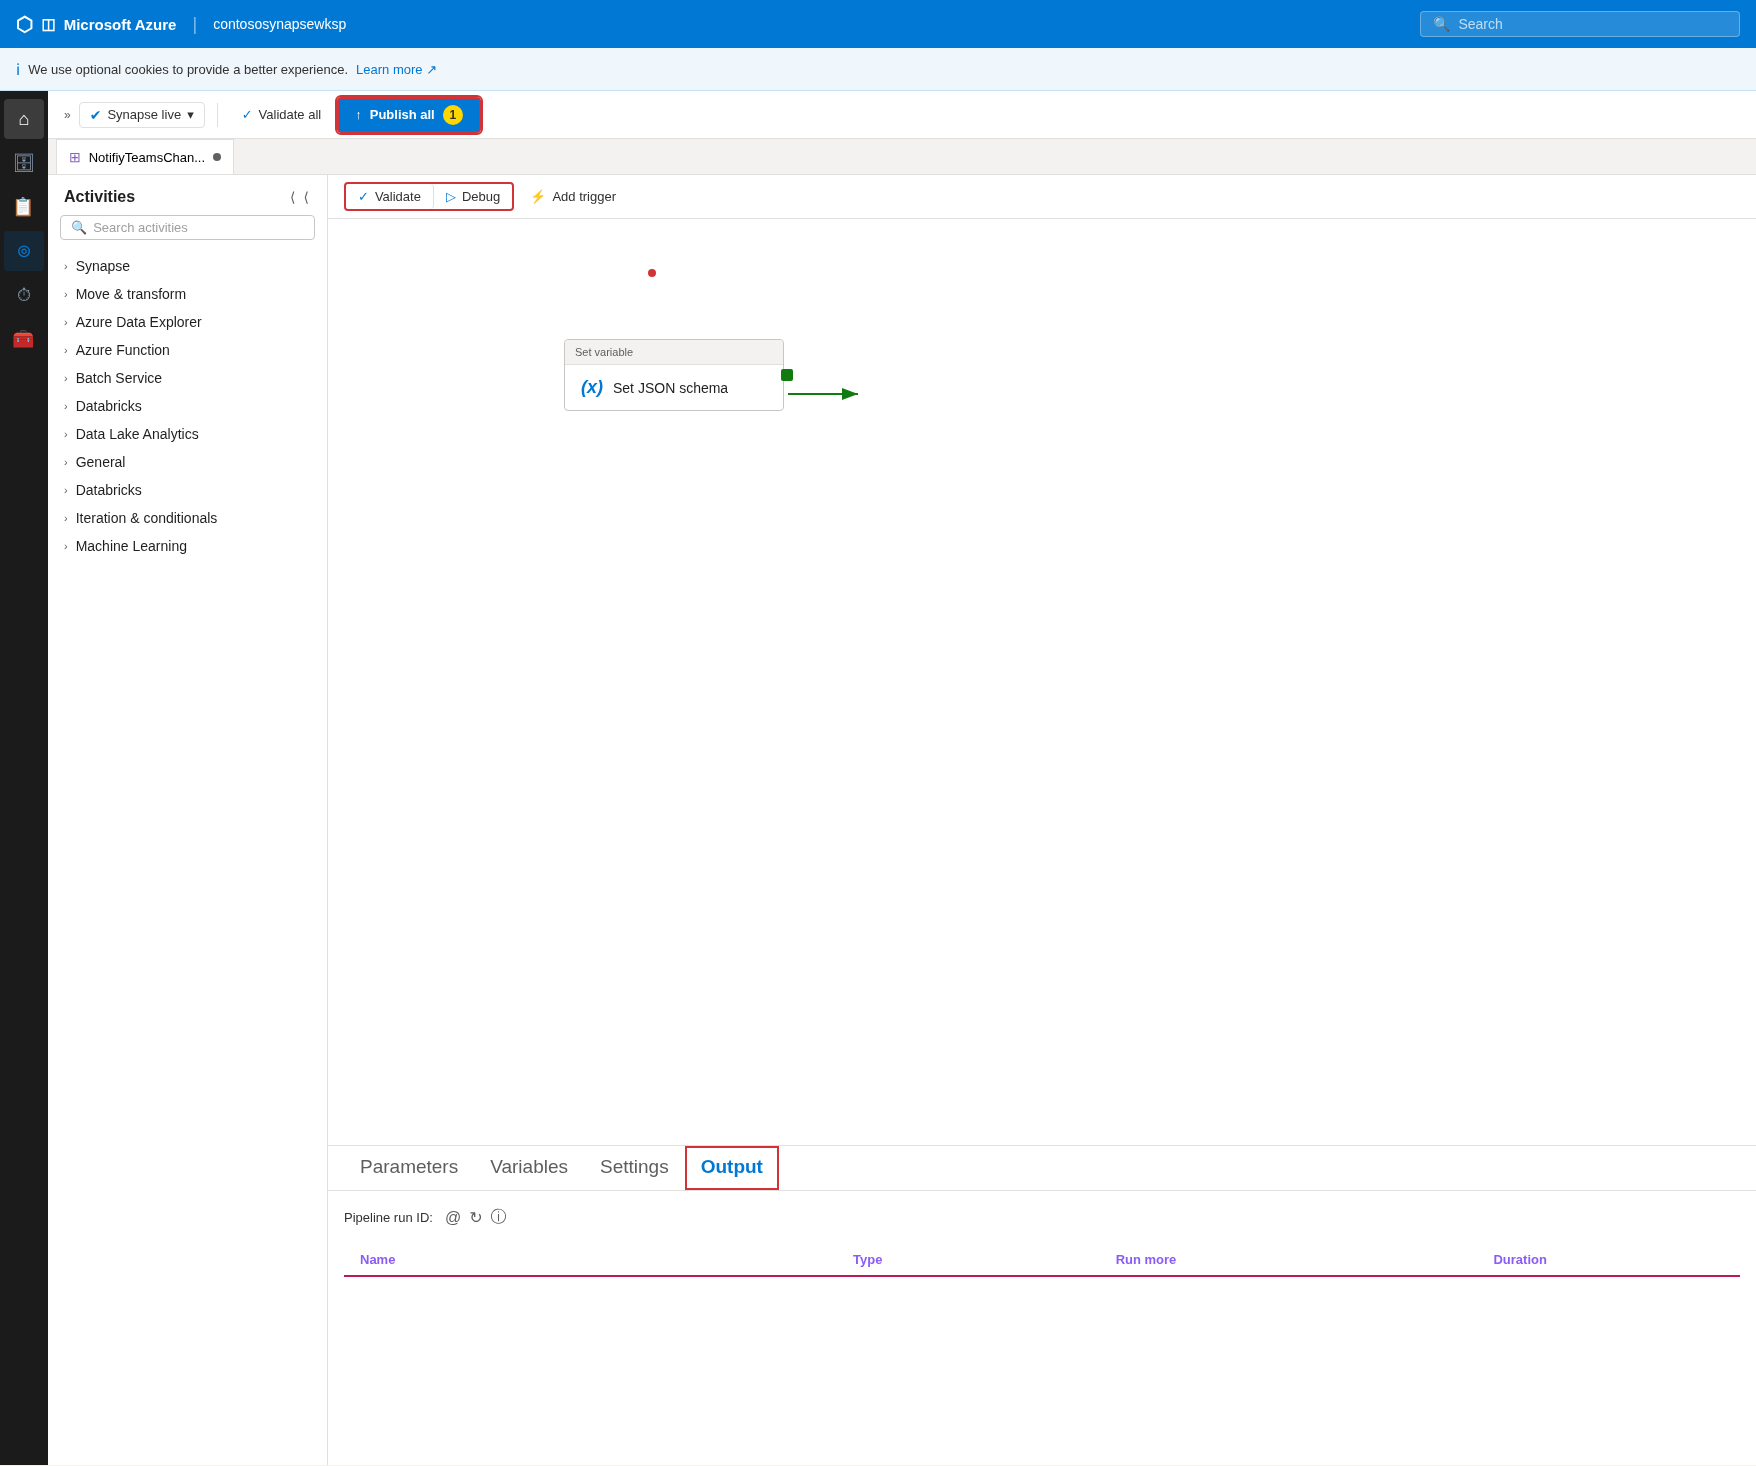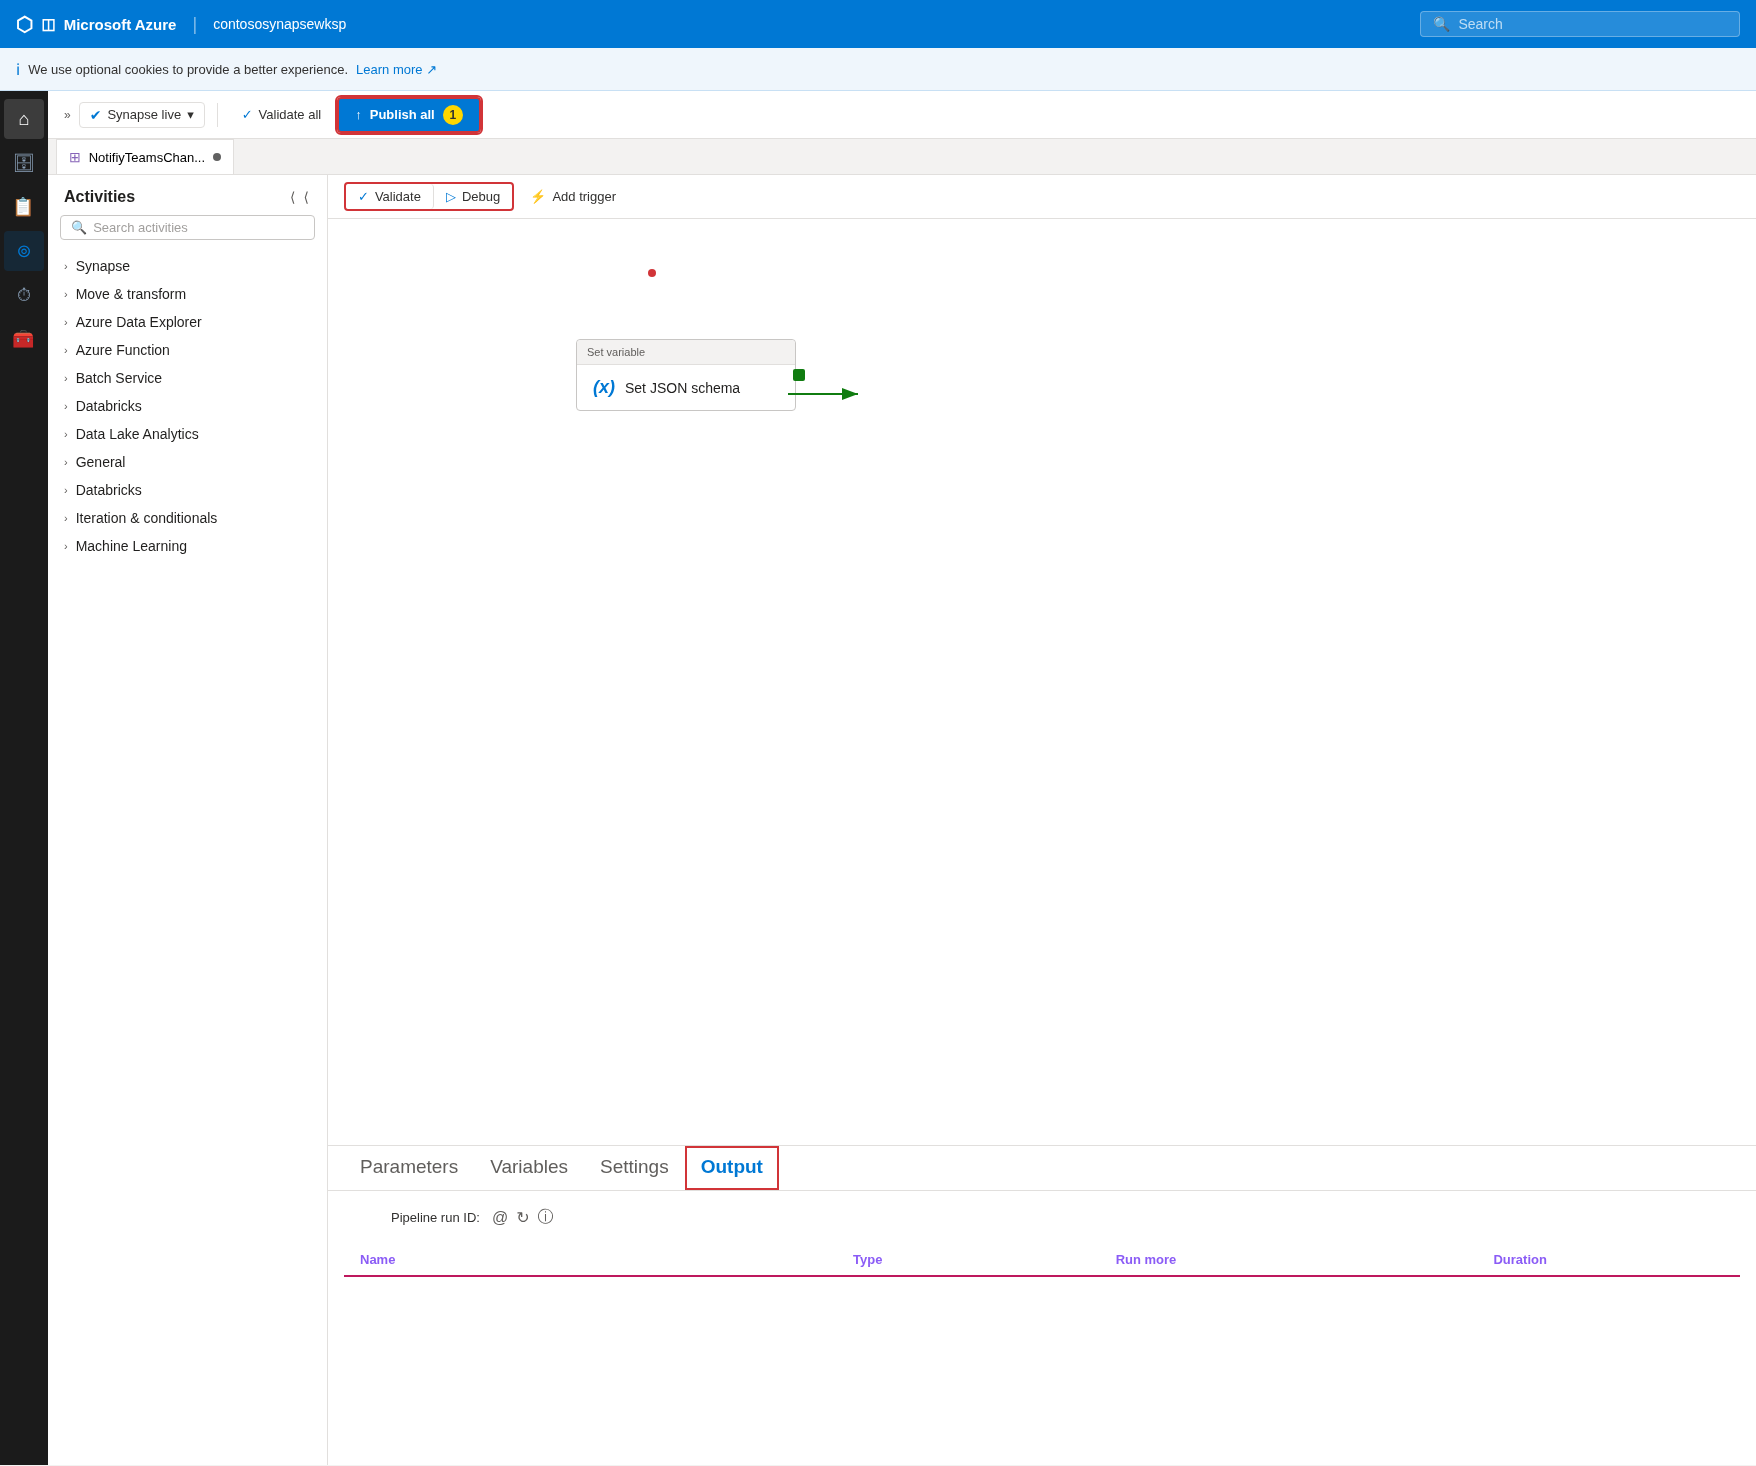--- a/index.html
+++ b/index.html
@@ -461,21 +461,20 @@
     }
     .pipeline-run-row {
       display: flex;
       align-items: center;
       gap: 12px;
       margin-bottom: 16px;
     }
     .pipeline-run-label {
       font-size: 13px;
       color: #323130;
-      margin-left: 47px;
     }
     .pipeline-run-icons {
       display: flex;
       align-items: center;
       gap: 8px;
     }
     .run-icon {
       color: #605e5c;
       cursor: pointer;
       font-size: 16px;
@@ -634,21 +633,21 @@
           <div class="add-trigger-btn">
             <span class="trigger-icon">⚡</span>
             <span>Add trigger</span>
           </div>
         </div>
 
         <div class="canvas">
 
           <div class="canvas-dot"></div>
 
-          <div class="node" style="left: 248px; top: 120px; width: 220px;">
+          <div class="node" style="left: 236px; top: 120px; width: 220px;">
             <div class="node-header">Set variable</div>
             <div class="node-body">
               <span class="node-icon-var">(x)</span>
               <span>Set JSON schema</span>
             </div>
             <div class="node-connector-right"></div>
           </div>
 
           <svg class="arrow-svg" style="left:460px; top:165px; width:80px; height:20px;">
             <defs>

